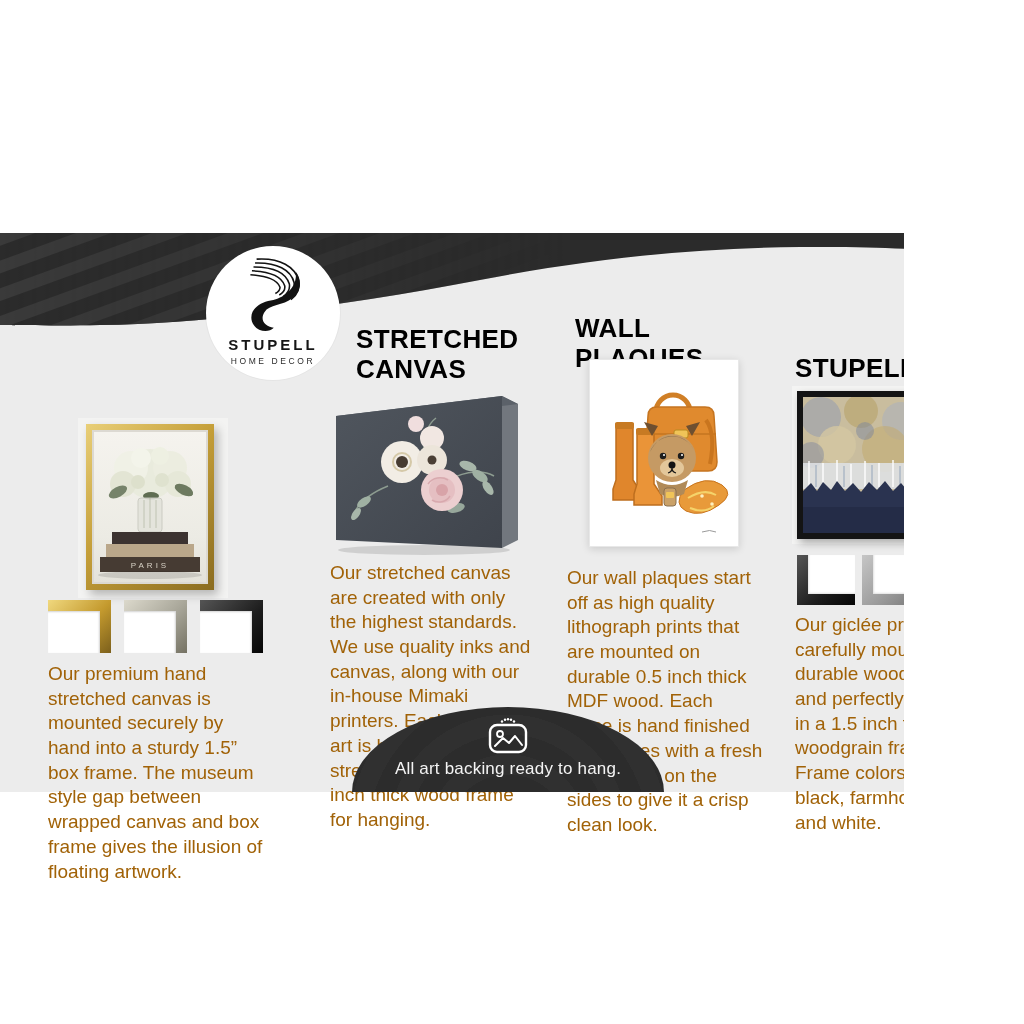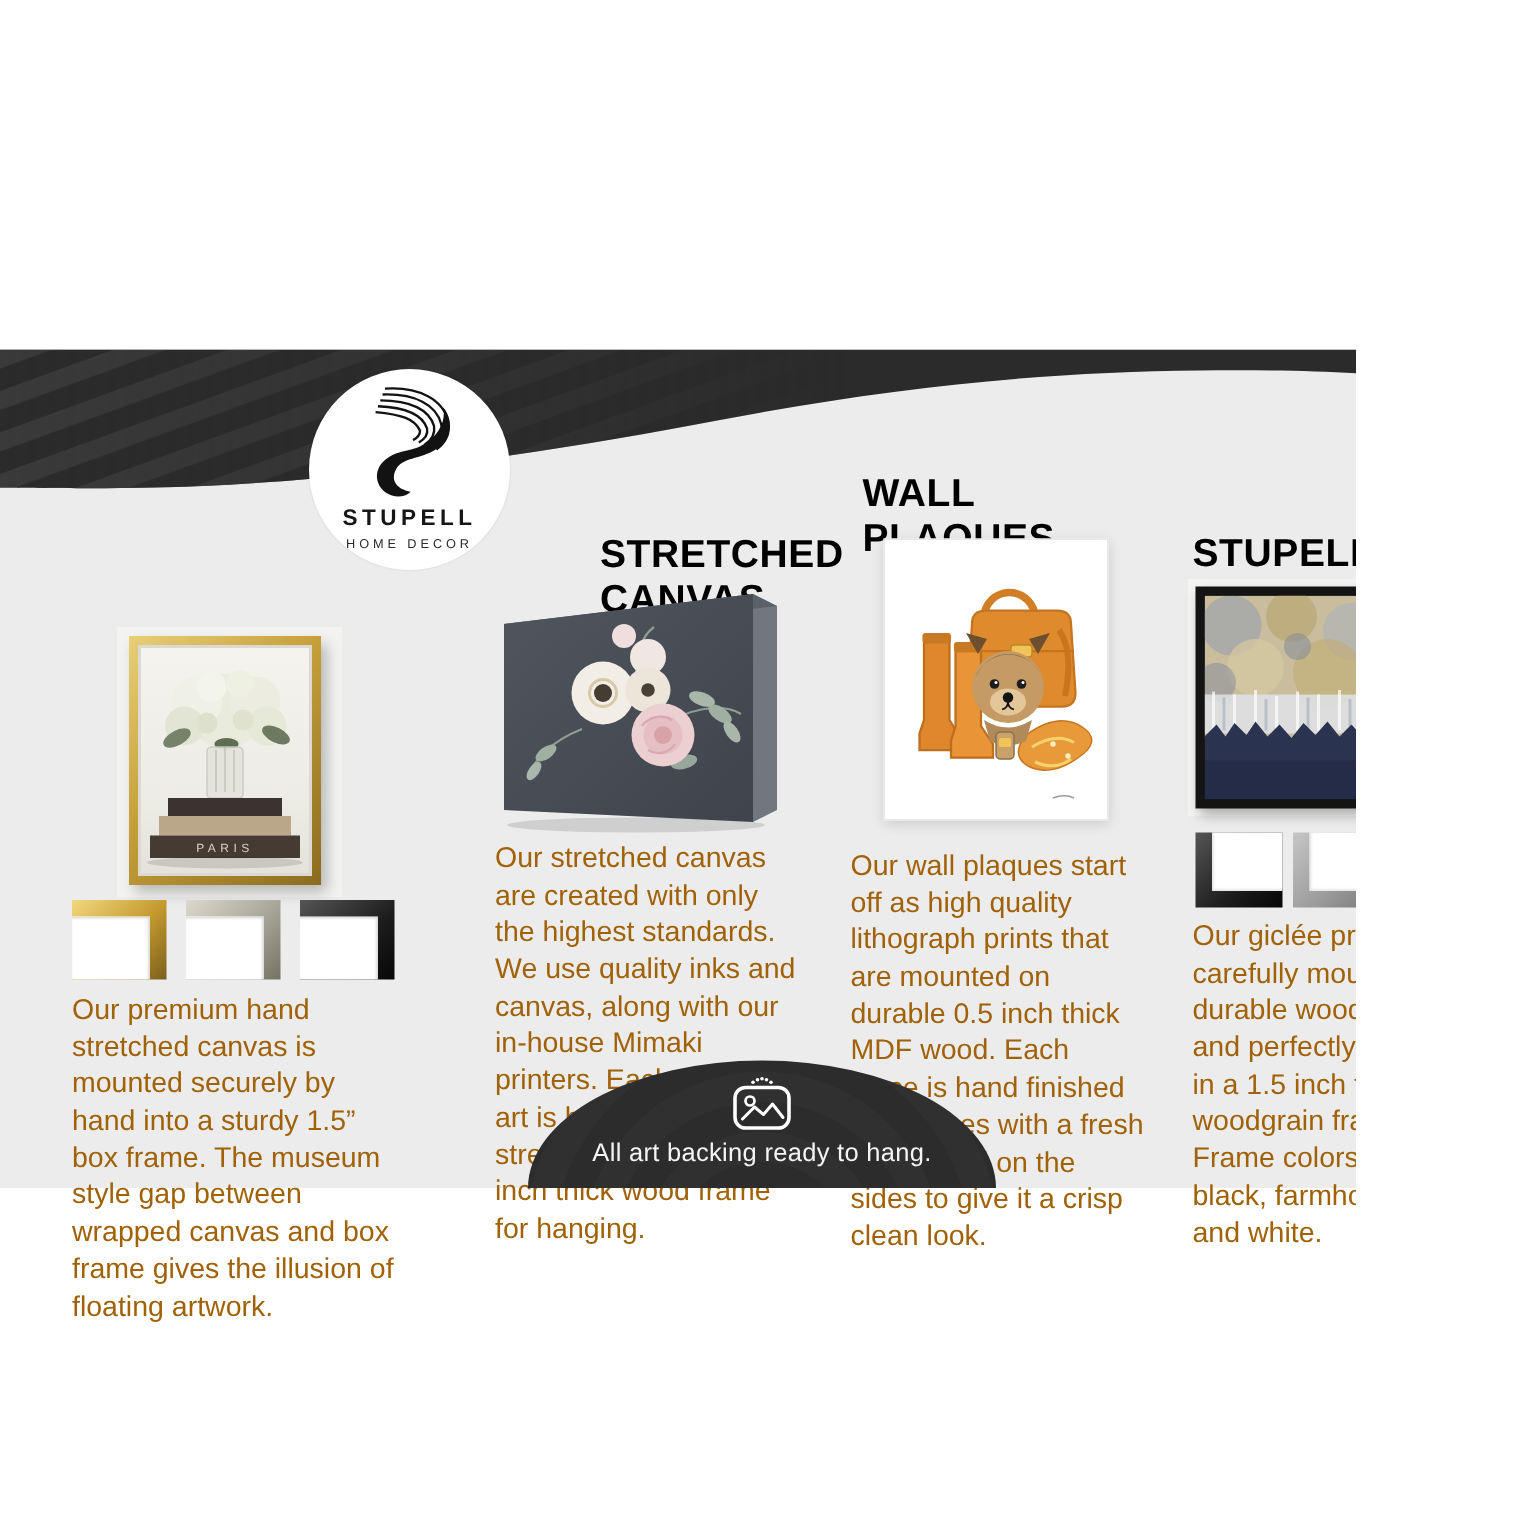--- a/index.html
+++ b/index.html
@@ -145,21 +145,21 @@
     <div class="swatch sw-topright sw-silver" style="width:63px;height:53px;">
         <div class="inner"></div>
       </div>
     <div class="swatch sw-topright sw-black" style="width:63px;height:53px;">
         <div class="inner"></div>
       </div>
   </div>
 
   <div class="col-desc" style="left:48px;top:662px;width:218px;">Our premium hand stretched canvas is mounted securely by hand into a sturdy 1.5” box frame. The museum style gap between wrapped canvas and box frame gives the illusion of floating artwork.</div>
 
-  <div class="col-title" style="left:356px;top:354px;width:180px;margin-left:44px;">
+  <div class="col-title" style="left:356px;top:324px;width:180px;">
     <span class="title-line">STRETCHED</span>
     <span class="title-line">CANVAS</span>
   </div>
 
   <div class="art2-wrap">
     <svg width="204" height="168" viewBox="0 0 204 168">
       <defs>
         <linearGradient id="frontGrad" x1="0" y1="0" x2="1" y2="1">
           <stop offset="0" stop-color="#50565e"></stop>
           <stop offset="1" stop-color="#3f444c"></stop>

